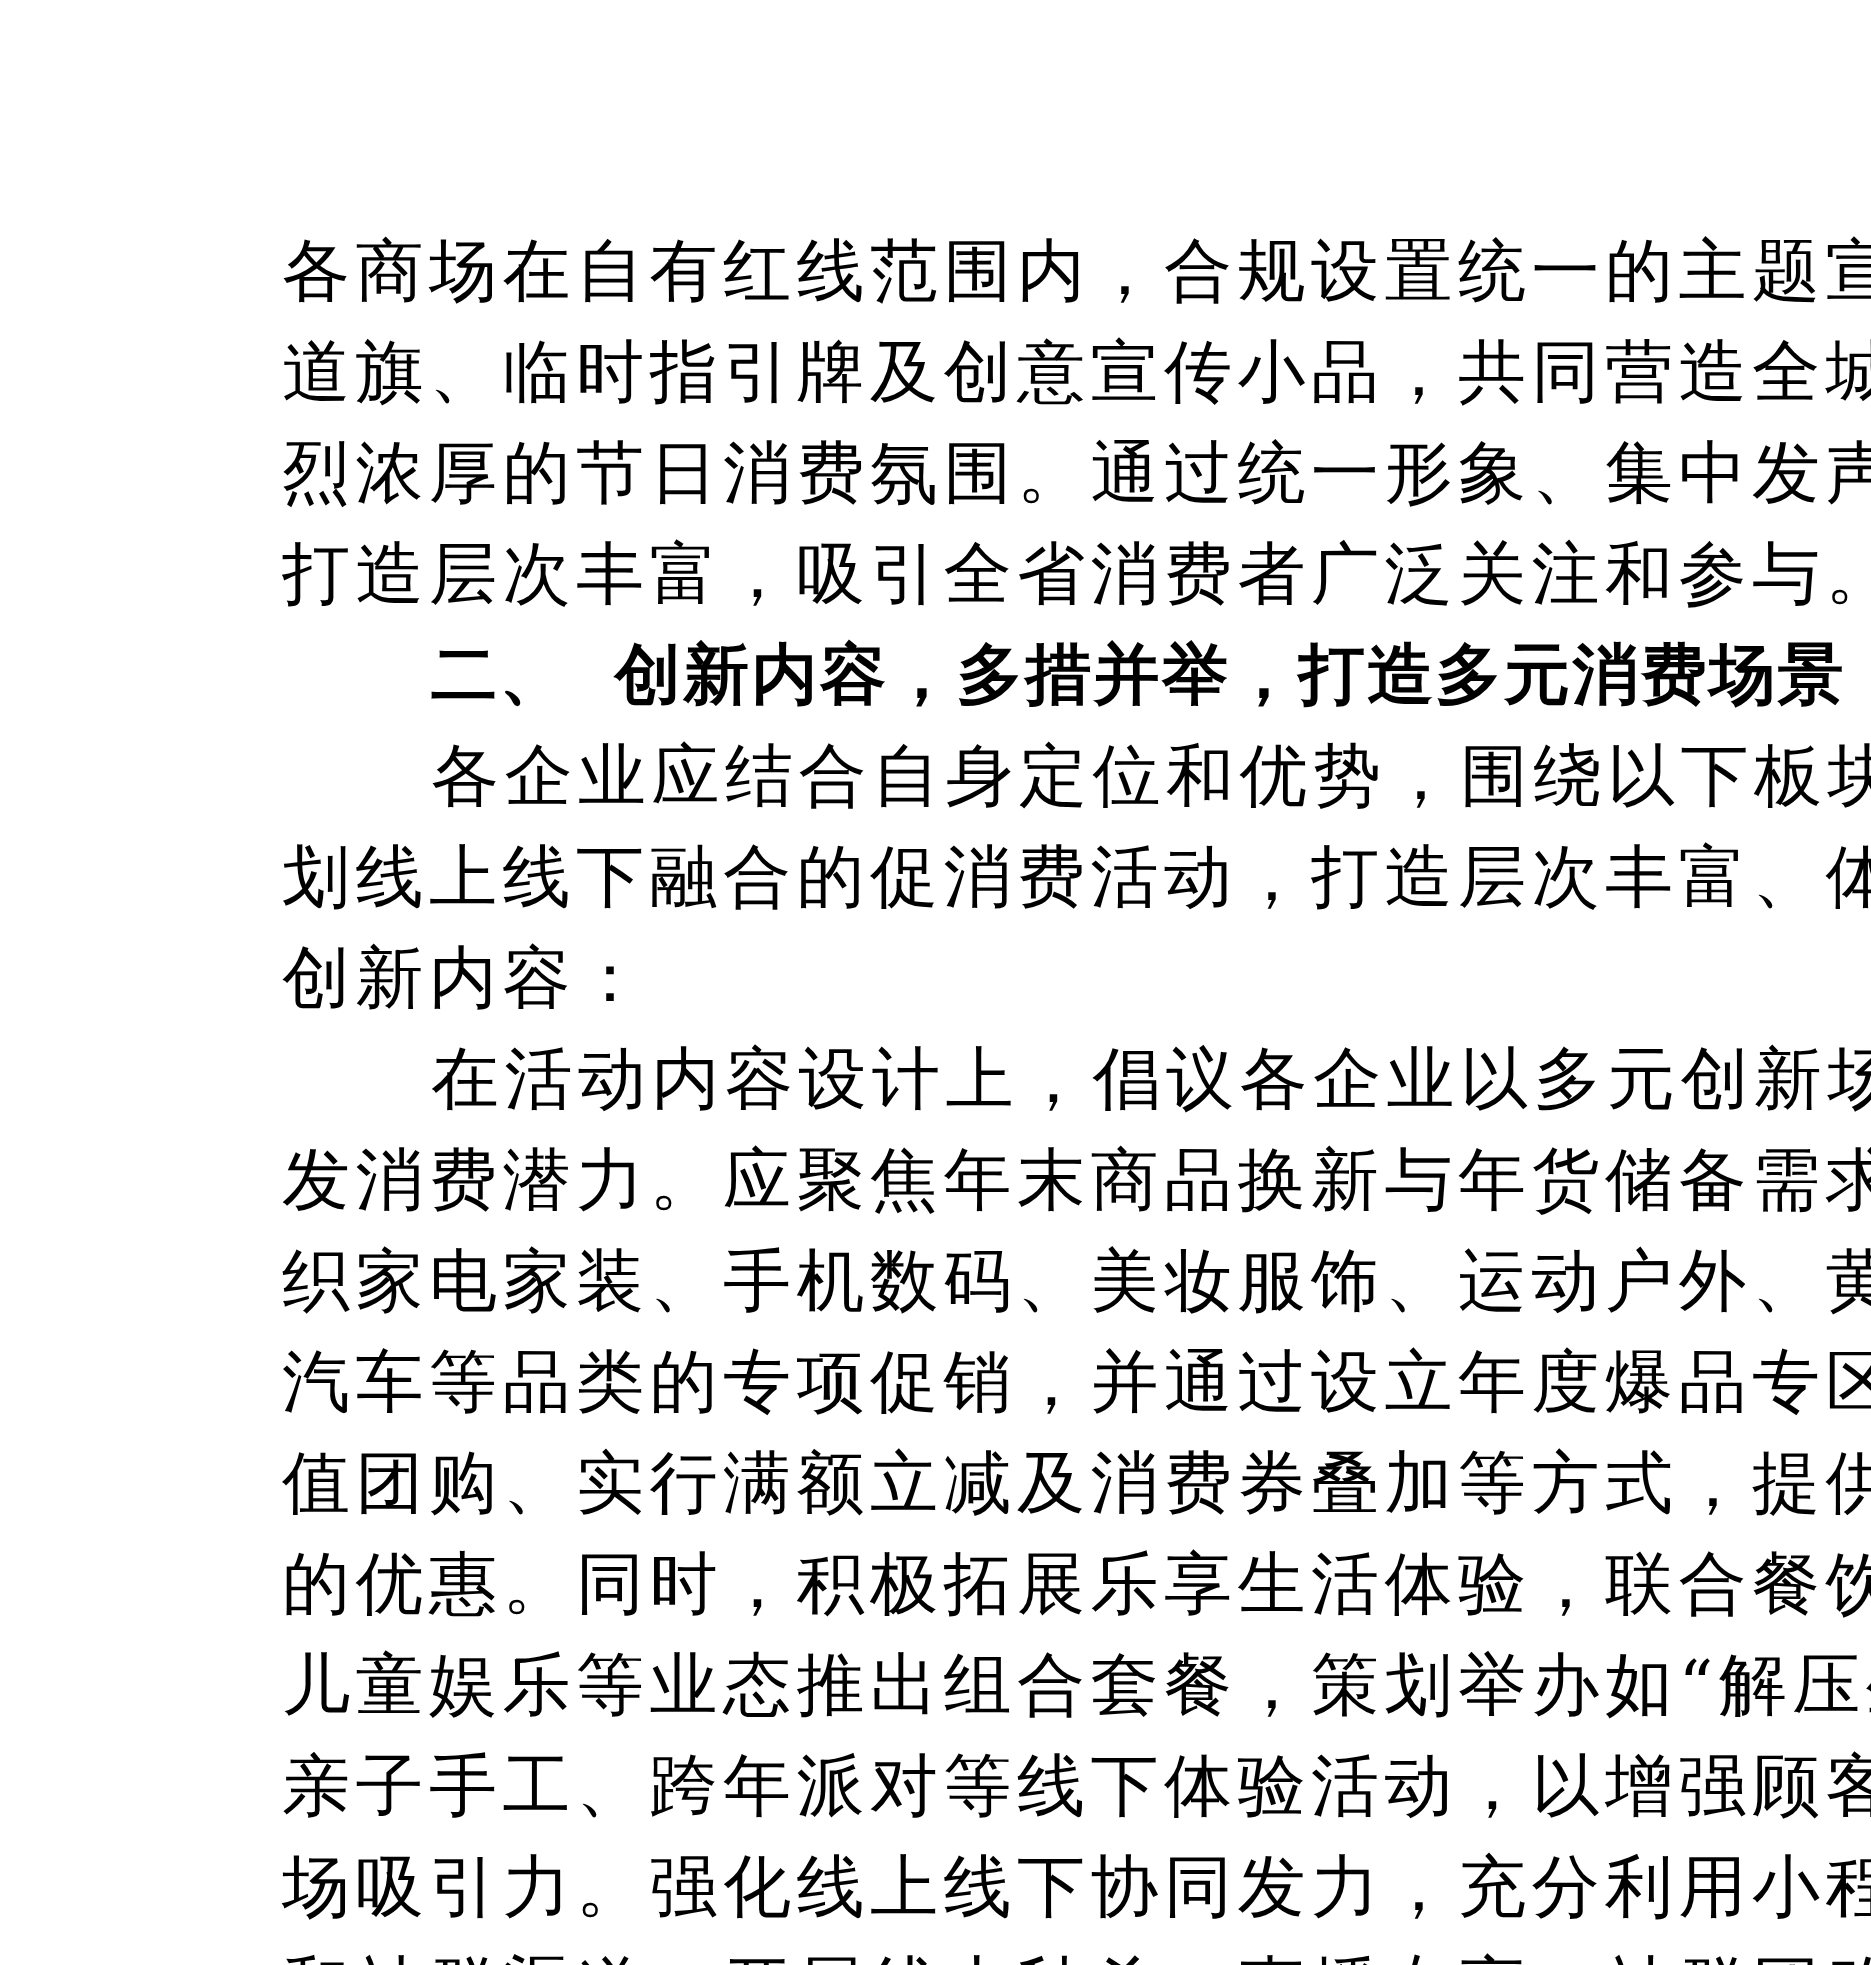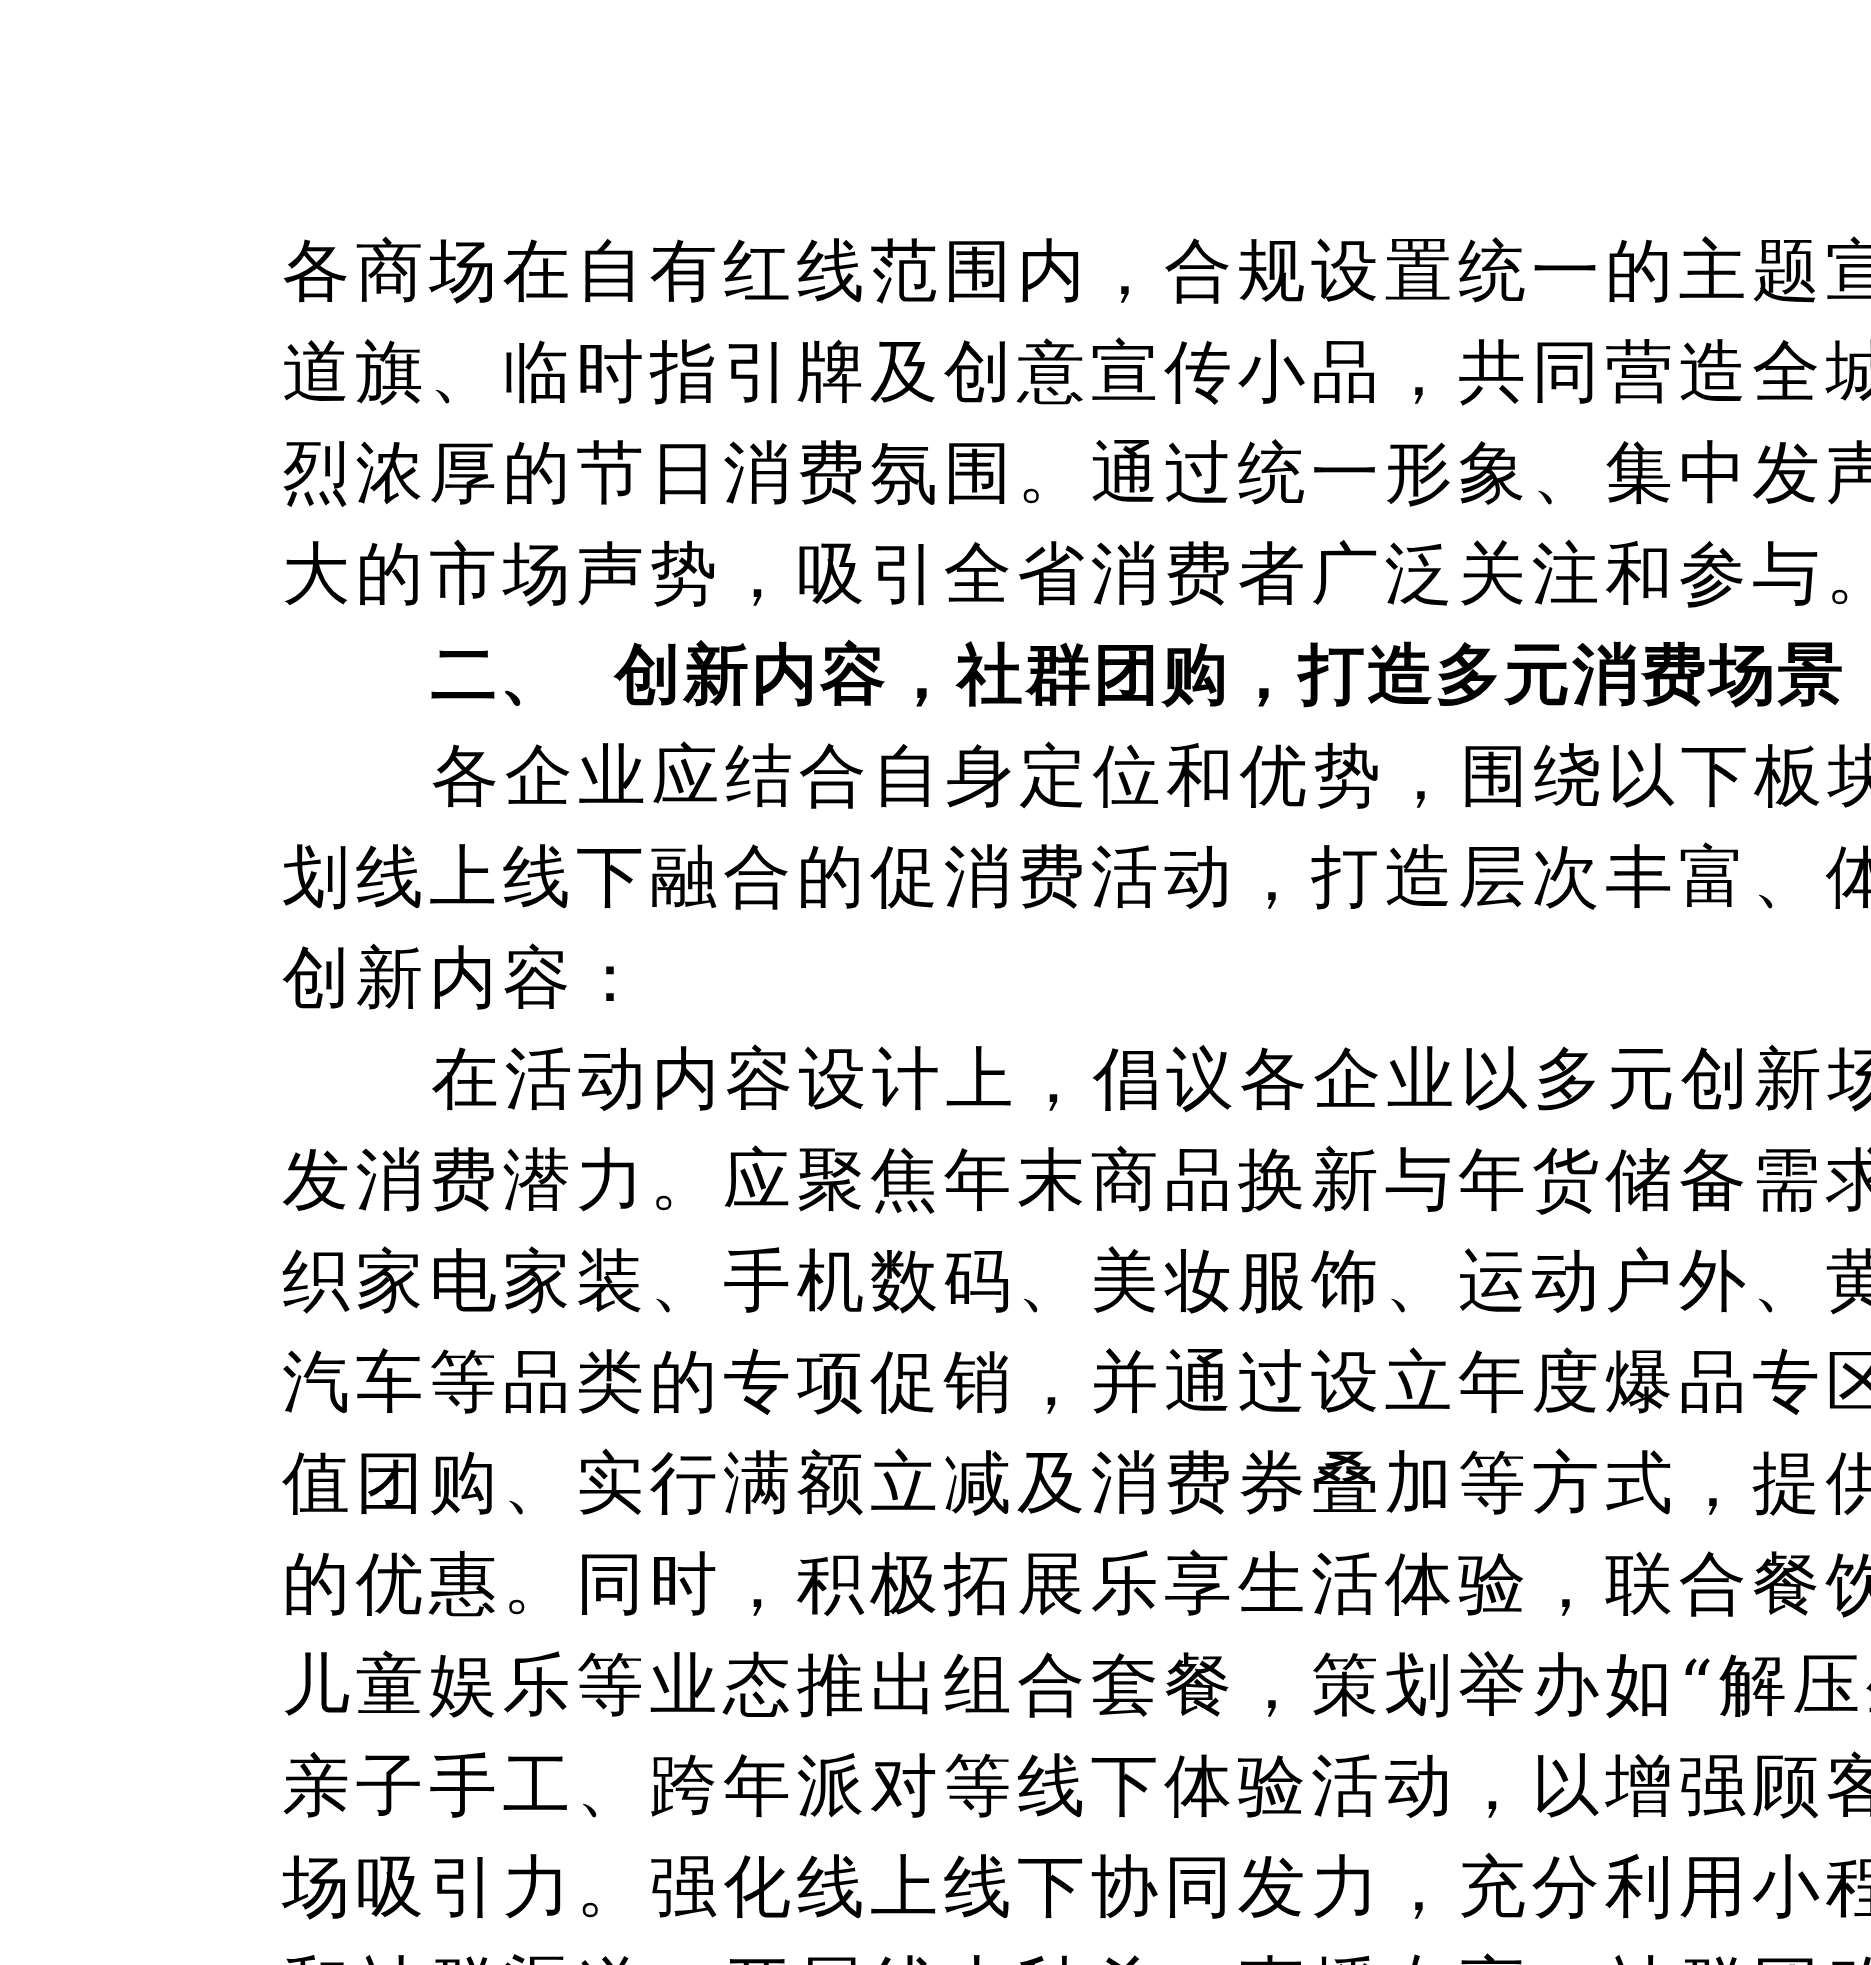--- a/index.html
+++ b/index.html
@@ -43,24 +43,24 @@
   </style>
 </head>
 <body>
 
 <div class="page">
 
   <div>
     <div class="line">各商场在自有红线范围内，合规设置统一的主题宣传横幅、</div>
     <div class="line">道旗、临时指引牌及创意宣传小品，共同营造全城联动、热</div>
     <div class="line">烈浓厚的节日消费氛围。通过统一形象、集中发声，形成强</div>
-    <div class="line">大的市场声势，吸引全省消费者广泛关注和参与。</div>
+    <div class="line">打造层次丰富，吸引全省消费者广泛关注和参与。</div>
   </div>
 
-  <div class="line indent heading"><span class="num">二、</span><span>创新内容，社群团购，打造多元消费场景</span></div>
+  <div class="line indent heading"><span class="num">二、</span><span>创新内容，多措并举，打造多元消费场景</span></div>
 
   <div>
     <div class="line indent">各企业应结合自身定位和优势，围绕以下板块，精心策</div>
     <div class="line">划线上线下融合的促消费活动，打造层次丰富、体验卓越的</div>
     <div class="line">创新内容：</div>
   </div>
 
   <div>
     <div class="line indent">在活动内容设计上，倡议各企业以多元创新场景深度激</div>
     <div class="line">发消费潜力。应聚焦年末商品换新与年货储备需求，大力组</div>

